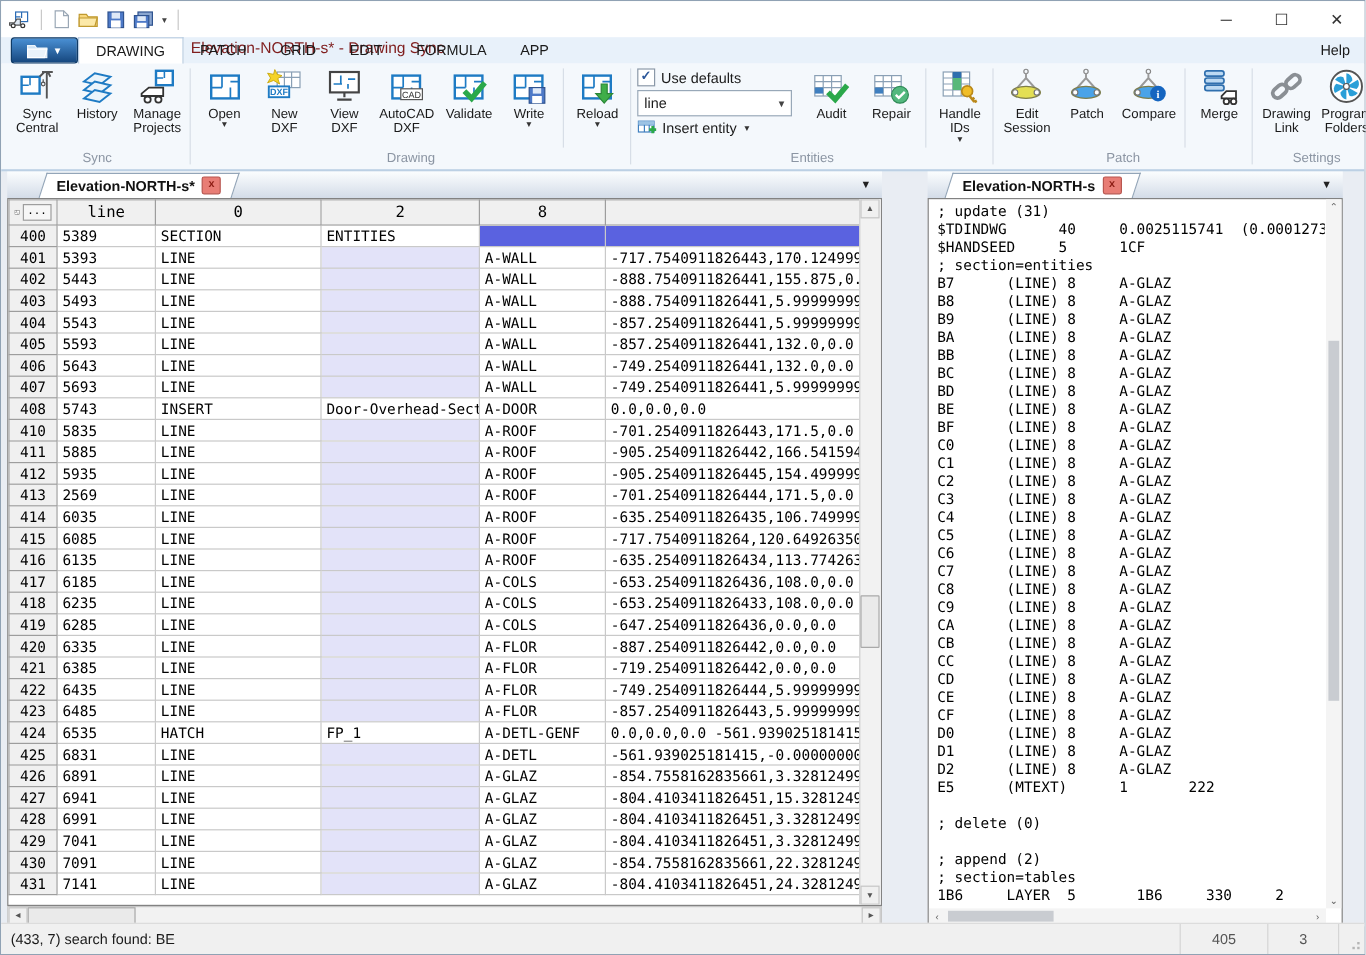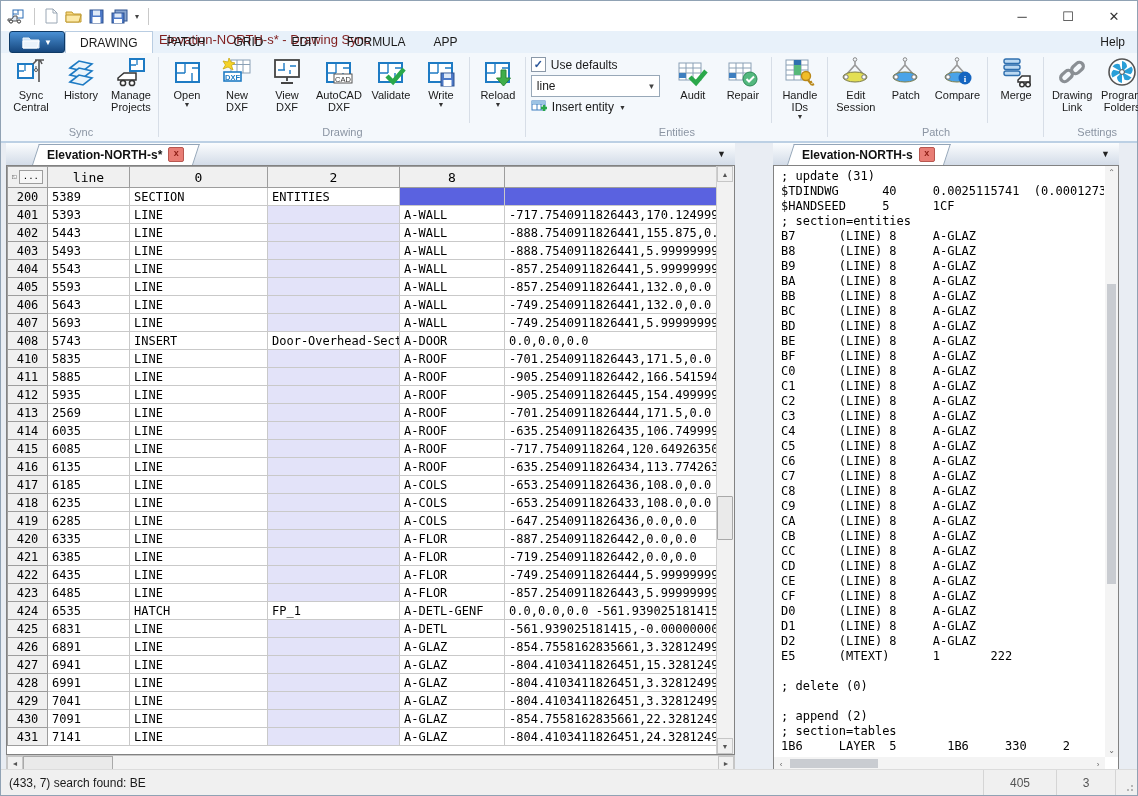--- a/index.html
+++ b/index.html
@@ -390,21 +390,21 @@
                 </th>
                 <th>line</th>
                 <th>0</th>
                 <th>2</th>
                 <th>8</th>
                 <th></th>
               </tr>
             </thead>
             <tbody>
               <tr>
-                <th class="rowh">200</th>
+                <th class="rowh">400</th>
                 <td>5389</td>
                 <td>SECTION</td>
                 <td class="">ENTITIES</td>
                 <td class="sel"></td>
                 <td class="sel"></td>
               </tr>
               <tr>
                 <th class="rowh">401</th>
                 <td>5393</td>
                 <td>LINE</td>

